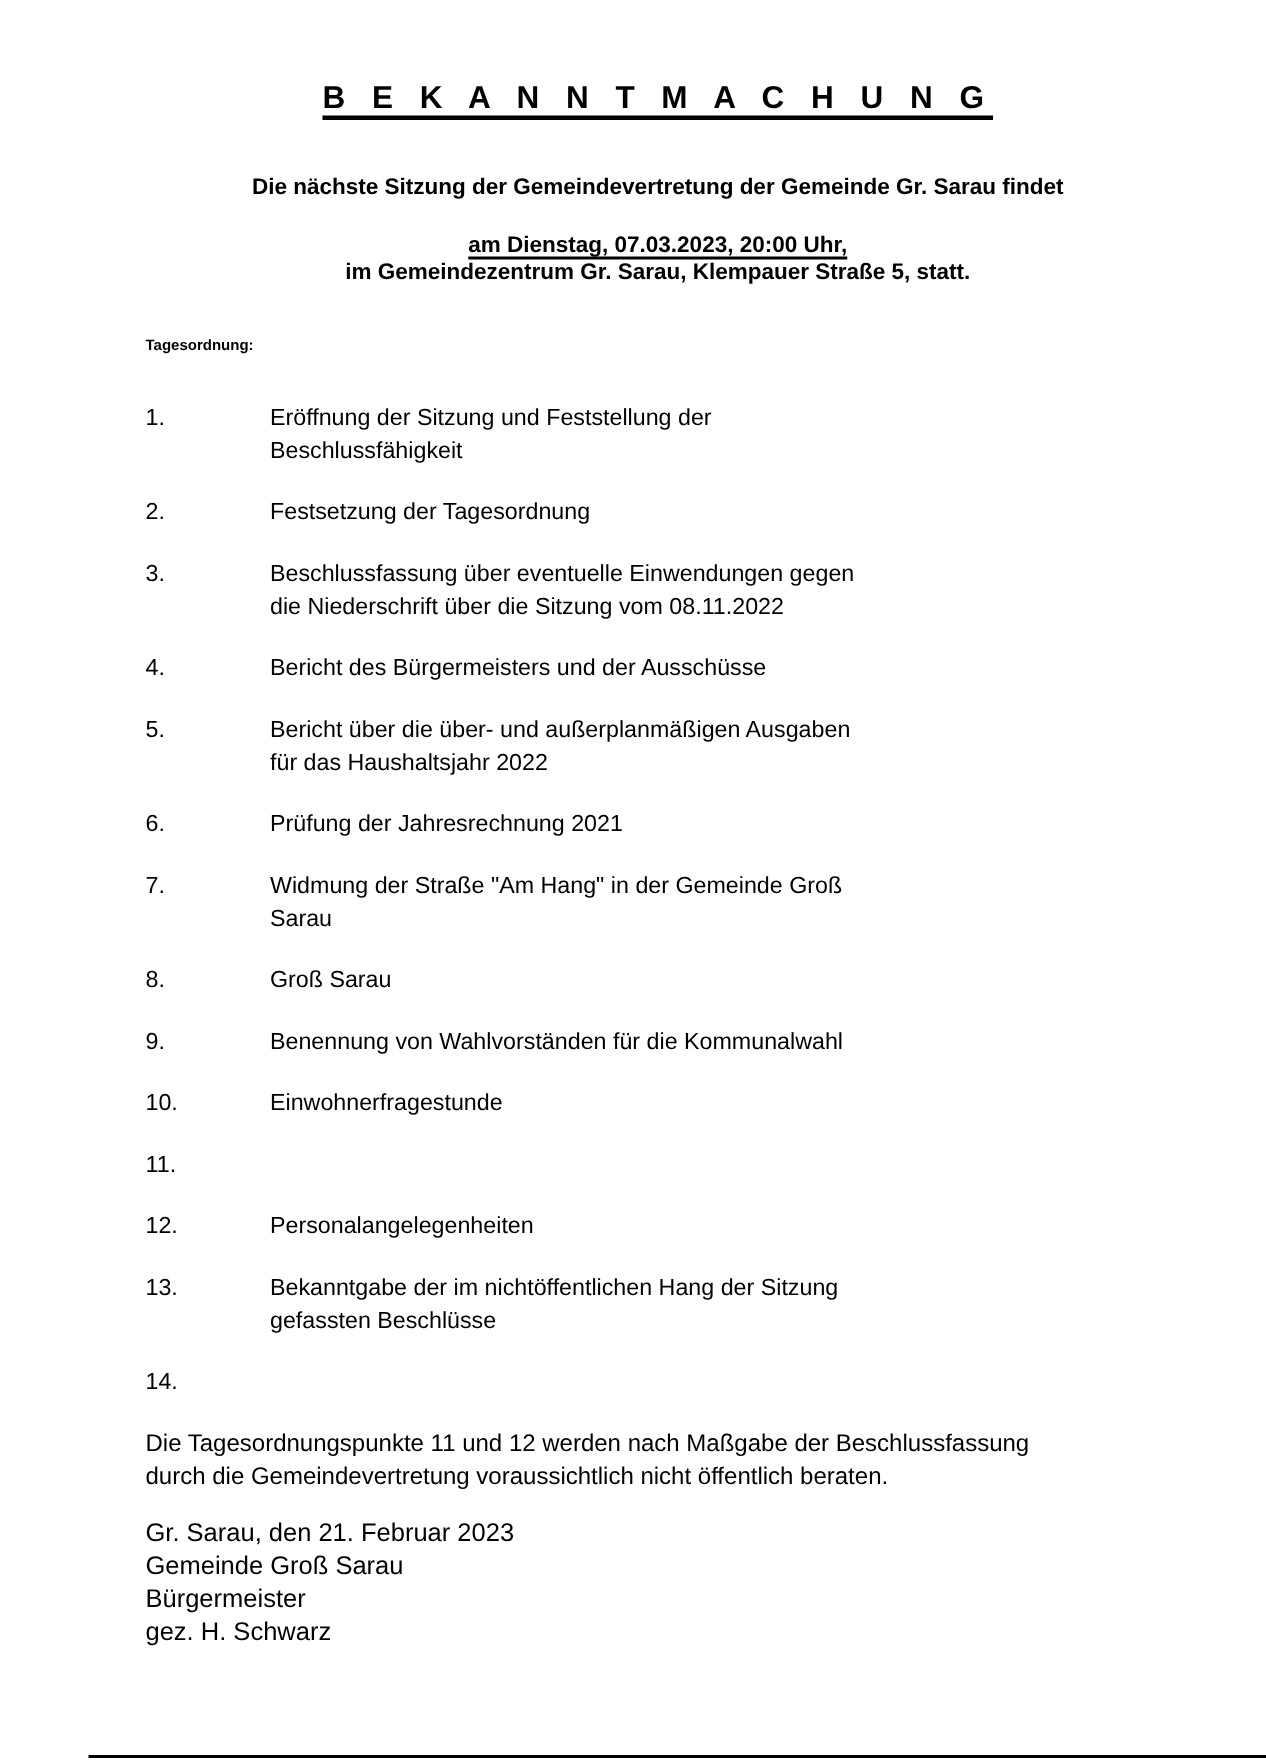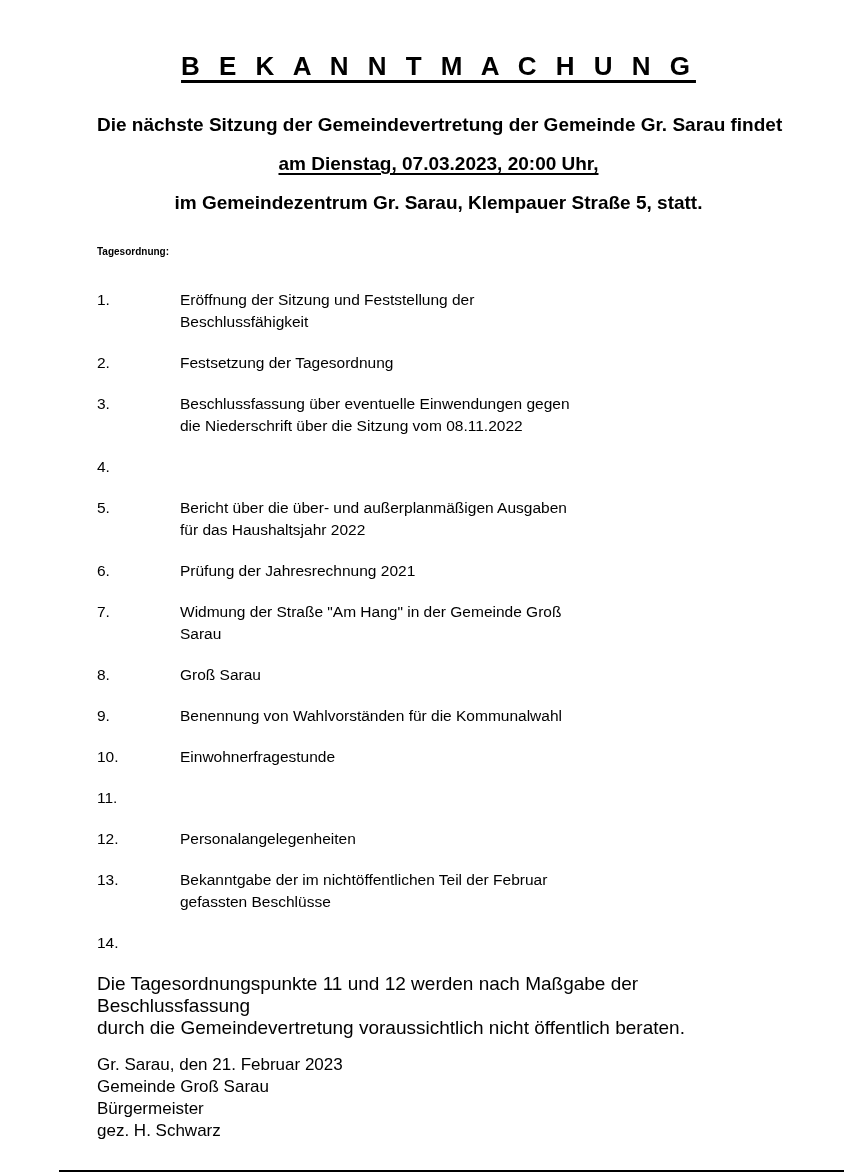--- a/index.html
+++ b/index.html
@@ -10,45 +10,45 @@
     background: #ffffff;
     color: #000000;
     font-family: "Liberation Sans", sans-serif;
     overflow: hidden;
     margin: 0 auto;
   }
   .content { padding: 53px 64px 0 97px; }
 
   .doc-title {
     text-align: center;
-    font-size: 26px;
+    font-size: 21px;
     font-weight: 700;
     letter-spacing: 6px;
     line-height: 26px;
     text-decoration: underline;
     text-decoration-thickness: 2.5px;
     text-underline-offset: 5px;
     white-space: nowrap;
   }
 
   .intro {
-    font-size: 19px;
+    font-size: 15px;
     font-weight: 700;
     text-align: center;
     line-height: 18px;
     white-space: nowrap;
   }
   .intro-1 { margin-top: 37px; }
   .intro-2 {
     margin-top: 21px;
     text-decoration: underline;
     text-decoration-thickness: 2px;
     text-underline-offset: 3px;
   }
-  .intro-3 { margin-top: 21px; }
+  .intro-3 { }
 
   .agenda-heading {
     margin-top: 31px;
     font-size: 10px;
     font-weight: 700;
     line-height: 18px;
   }
 
   .agenda-list { margin-top: 28px; }
   .agenda-item {
@@ -56,21 +56,21 @@
     align-items: flex-start;
     font-size: 15.5px;
     line-height: 22px;
     margin-bottom: 19px;
   }
   .agenda-num { flex: 0 0 83px; }
   .agenda-text { flex: 1; }
 
   .note {
     margin-top: 5px;
-    font-size: 19px;
+    font-size: 16px;
     line-height: 22px;
   }
 
   .signature {
     margin-top: 15px;
     font-size: 17px;
     line-height: 22px;
   }
 
   .bottom-rule {
@@ -114,20 +114,23 @@
         </div>
         <div class="agenda-item">
           <div class="agenda-num">3.</div>
           <div class="agenda-text">
             <div>Beschlussfassung über eventuelle Einwendungen gegen</div>
             <div>die Niederschrift über die Sitzung vom 08.11.2022</div>
           </div>
         </div>
         <div class="agenda-item">
           <div class="agenda-num">4.</div>
+          <div class="agenda-text">
+            <div>Bericht des Bürgermeisters und der Ausschüsse</div>
+          </div>
         </div>
         <div class="agenda-item">
           <div class="agenda-num">5.</div>
           <div class="agenda-text">
             <div>Bericht über die über- und außerplanmäßigen Ausgaben</div>
             <div>für das Haushaltsjahr 2022</div>
           </div>
         </div>
         <div class="agenda-item">
           <div class="agenda-num">6.</div>
@@ -165,21 +168,21 @@
         </div>
         <div class="agenda-item">
           <div class="agenda-num">12.</div>
           <div class="agenda-text">
             <div>Personalangelegenheiten</div>
           </div>
         </div>
         <div class="agenda-item">
           <div class="agenda-num">13.</div>
           <div class="agenda-text">
-            <div>Bekanntgabe der im nichtöffentlichen Teil der Februar</div>
+            <div>Bekanntgabe der im nichtöffentlichen Hang der Sitzung</div>
             <div>gefassten Beschlüsse</div>
           </div>
         </div>
         <div class="agenda-item">
           <div class="agenda-num">14.</div>
         </div>
       </div>
 
     <div class="note">
         <div>Die Tagesordnungspunkte 11 und 12 werden nach Maßgabe der Beschlussfassung</div>

